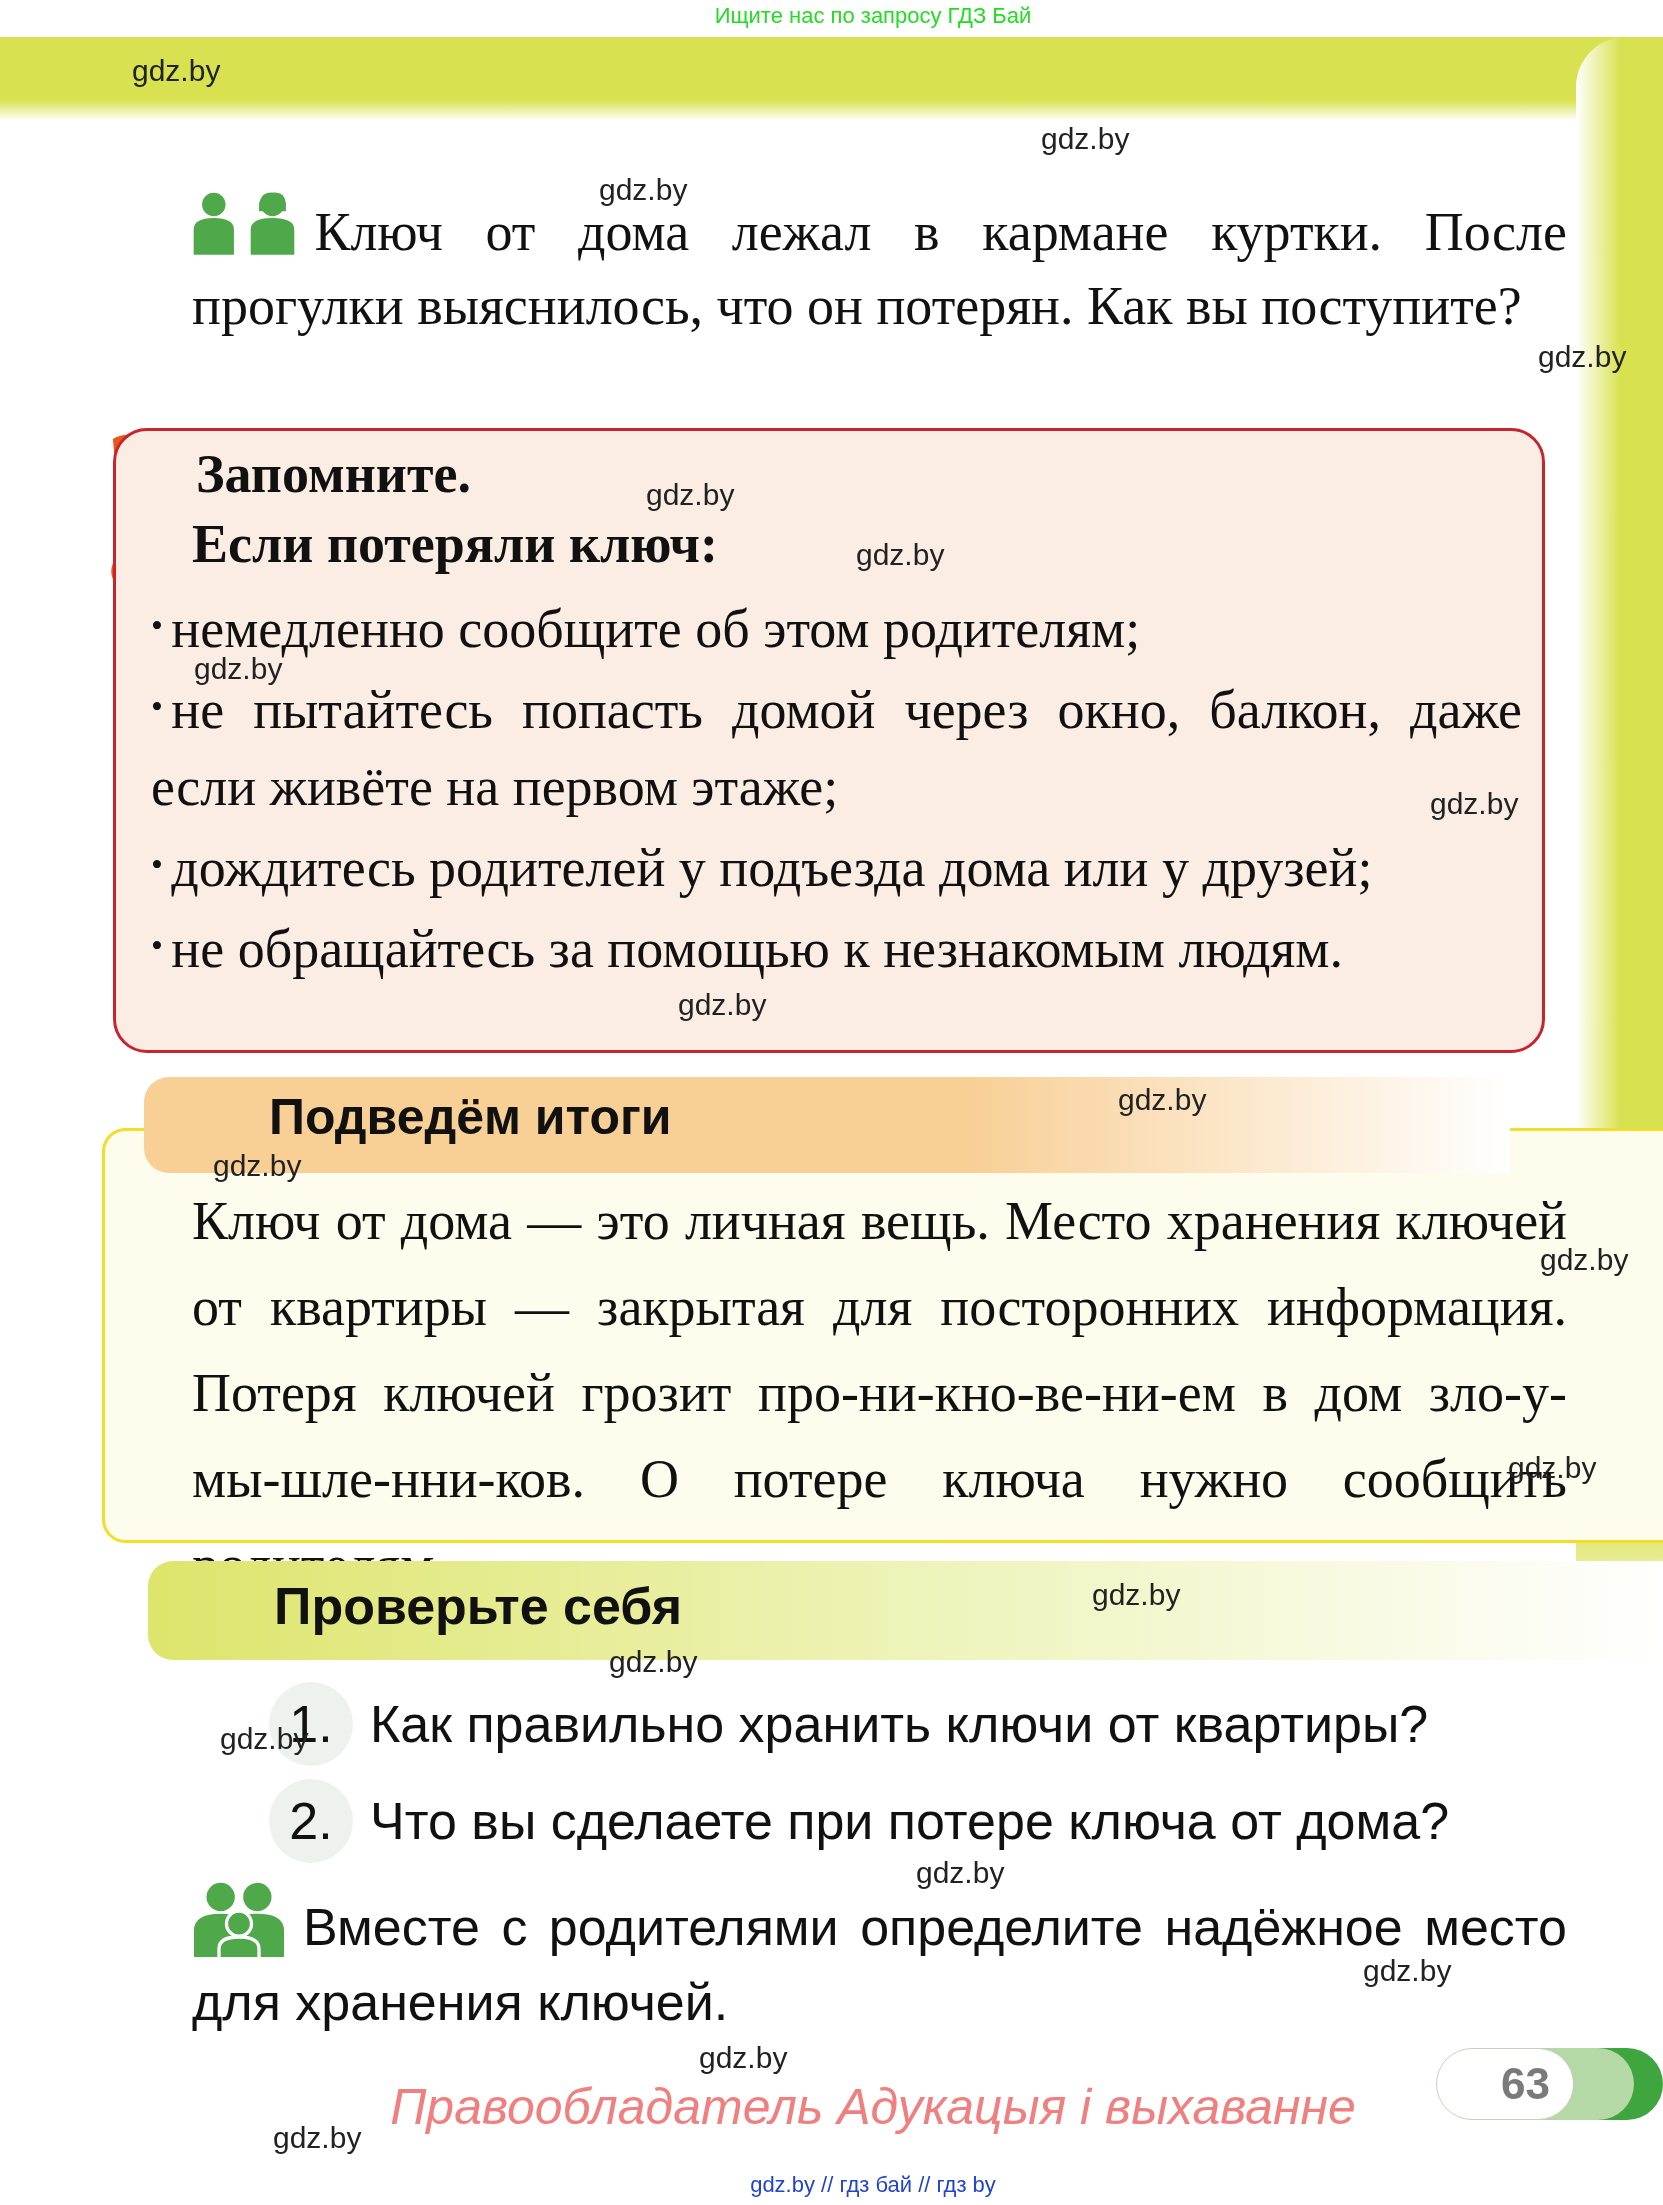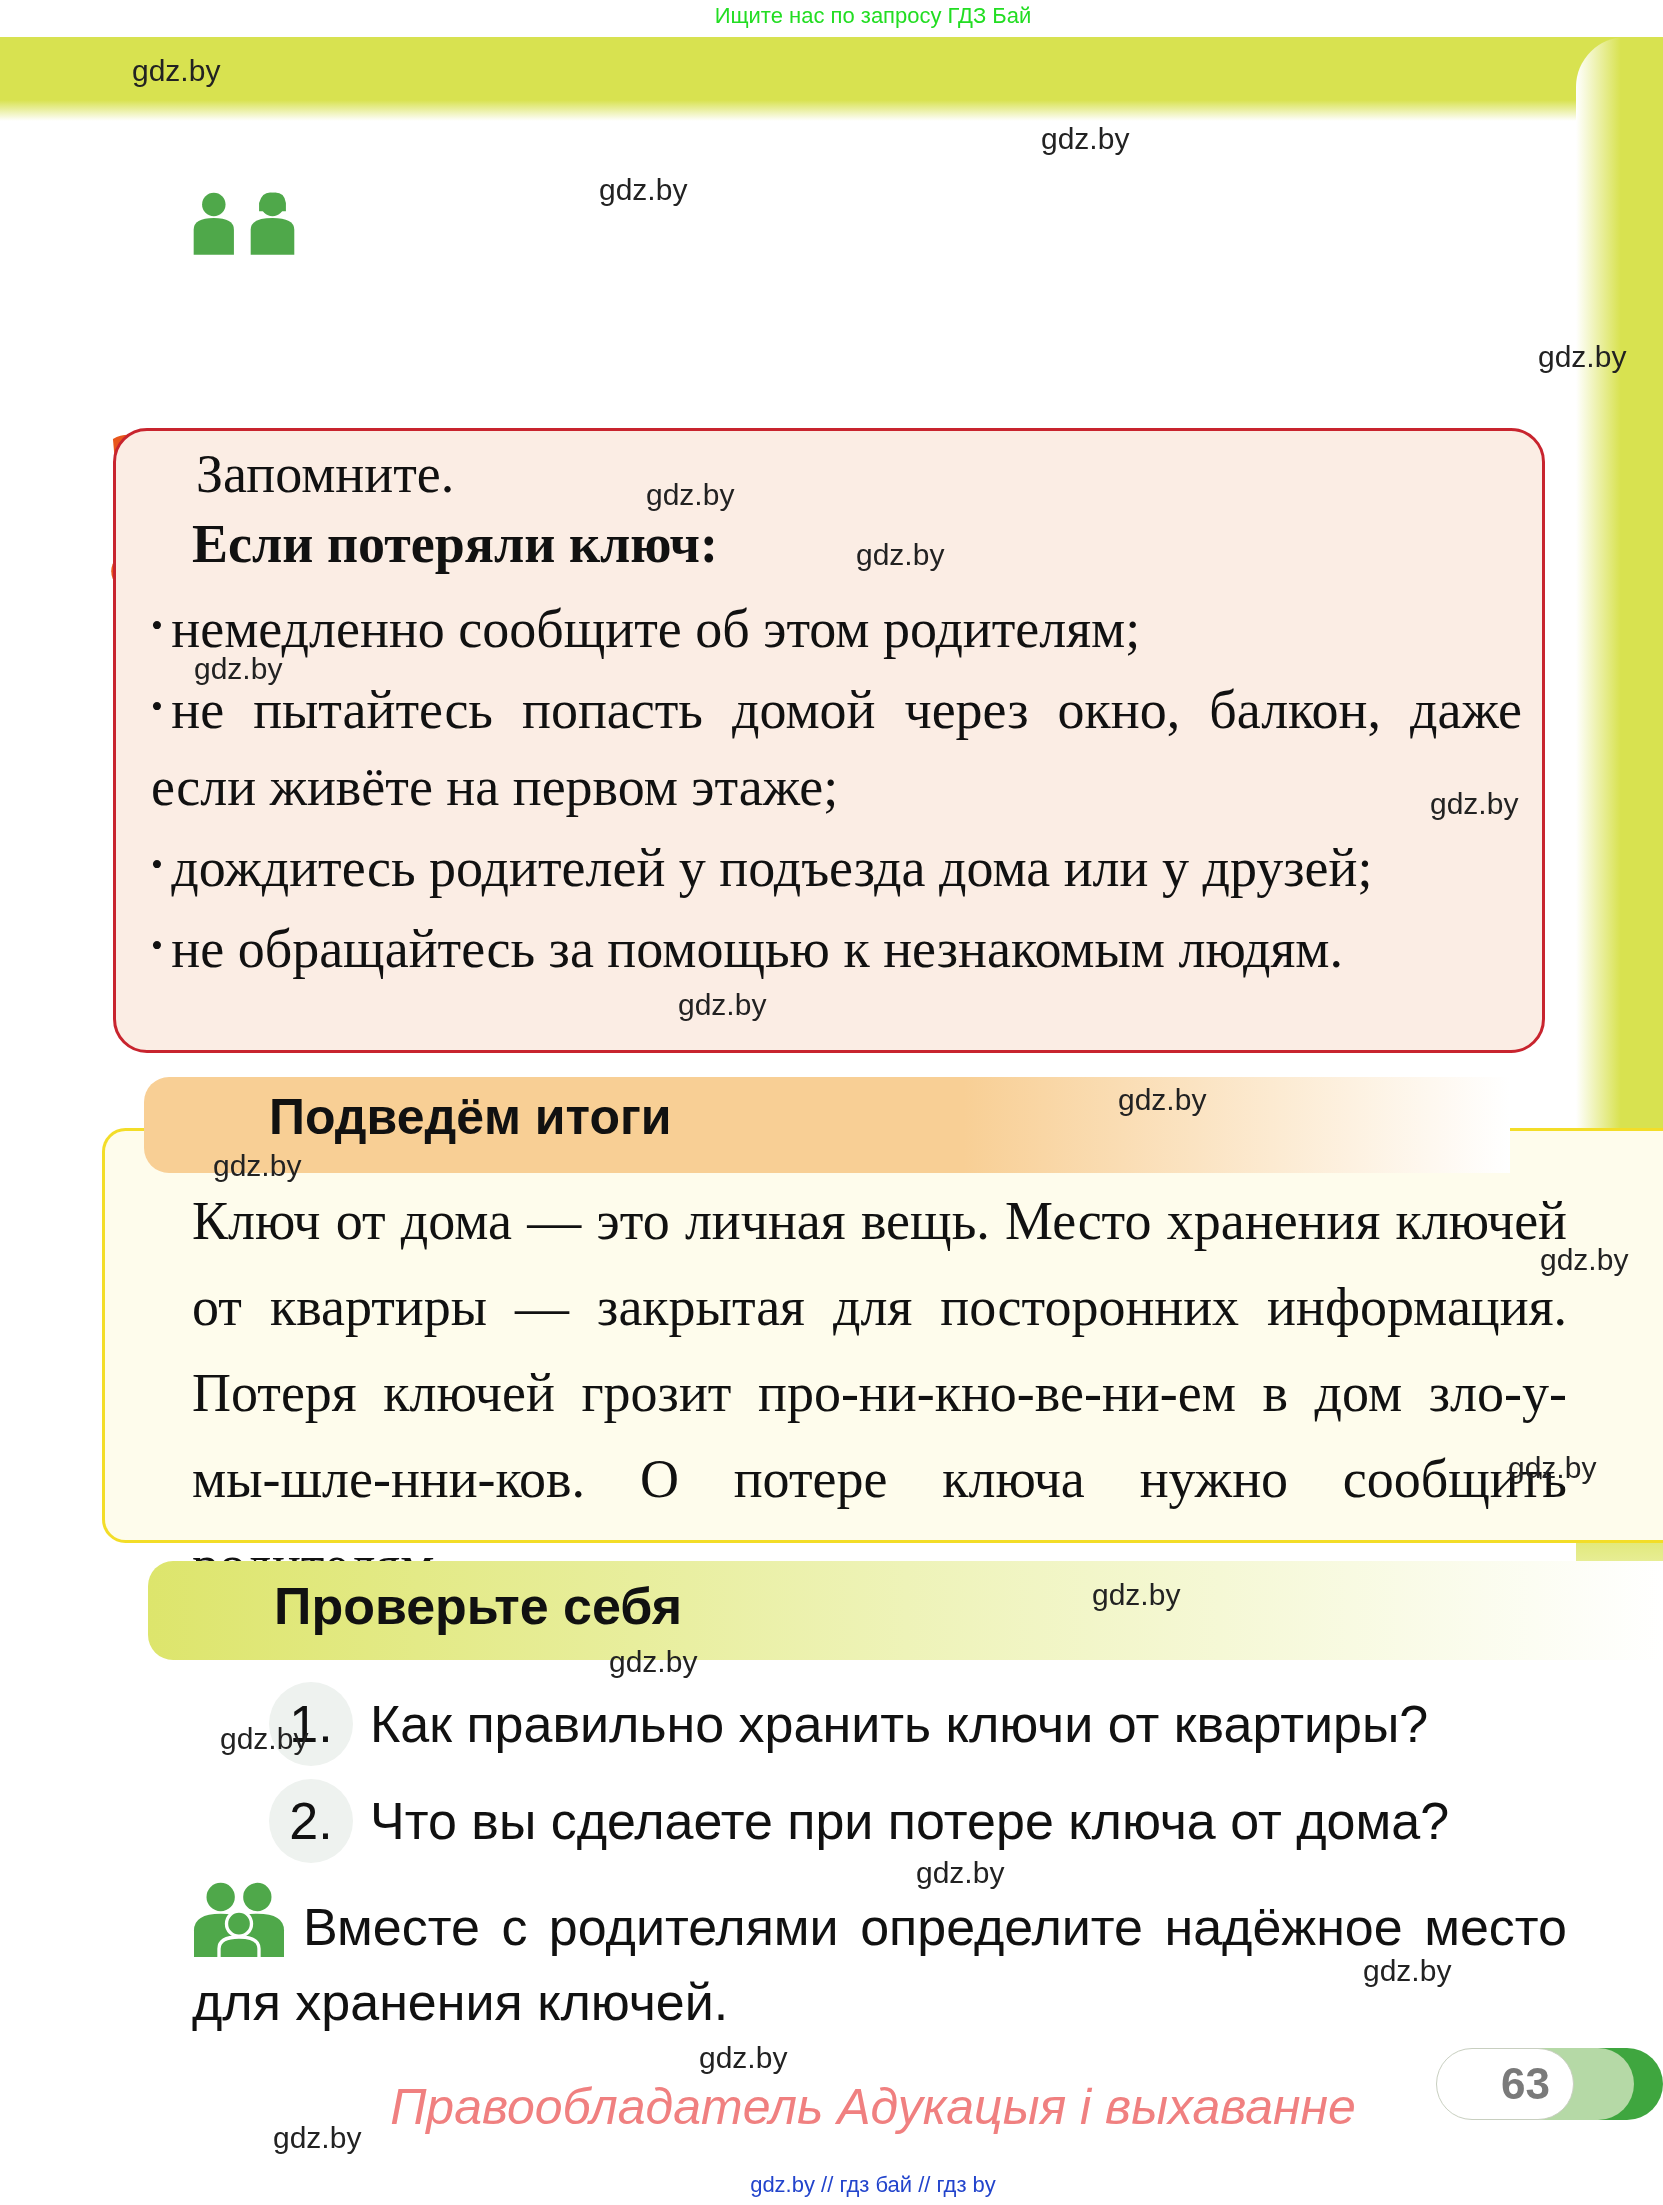--- a/index.html
+++ b/index.html
@@ -7,21 +7,21 @@
   .abs{position:absolute;padding-left:41px;}
   .top-note{left:0;width:1664px;top:3.4px;text-align:center;font-family:"Liberation Sans",sans-serif;font-size:22px;color:#22dd22;}
   .band-top{left:0;top:37px;width:1664px;height:84px;background:linear-gradient(#d8e250 0%,#d8e250 75%,#fff 100%);}
   .band-right{left:1576px;top:37px;width:87px;height:1509px;background:linear-gradient(to right,#fff 0%,#d8e250 35%,#d8e250 100%);border-top-left-radius:50px;}
   .band-right-fade{left:1576px;top:1509px;width:87px;height:134px;background:linear-gradient(#d8e250,#fff);}
   .wm{font-family:"Liberation Sans",sans-serif;font-size:30px;color:#222;}
   .intro{left:151px;top:191px;width:1375px;font-size:54px;line-height:74px;text-align:justify;}
   .intro .icon{display:inline-block;width:109px;height:64px;vertical-align:-5px;margin-right:13.4px;}
   .excl{left:60px;top:434px;width:54px;height:159px;}
   .memo{left:113px;top:428px;width:1432px;height:625px;background:#fbede4;border:3.4px solid #c8242e;border-radius:34px;box-sizing:border-box;}
-  .memo-title{left:155px;top:443px;font-size:54px;font-weight:normal;}
+  .memo-title{left:155px;top:443px;font-size:54px;font-weight:bold;}
   .memo-sub{left:151px;top:513px;font-size:54px;font-weight:bold;}
   .memo-list{left:151px;top:587px;width:1371px;font-size:54px;line-height:77px;margin:0;padding:0;list-style:none;}
   .memo-list li{text-align:justify;}
   .memo-list .dot{font-size:34px;vertical-align:10px;margin-right:8.4px;}
   .sum-head{left:144px;top:1077px;width:1325px;height:96px;background:linear-gradient(to right,#f8cf95 0%,#f8cf95 60%,#fff 100%);border-radius:25px 0 0 25px;}
   .sum-head-label{left:228px;top:1088px;font-family:"Liberation Sans",sans-serif;font-weight:bold;font-size:50px;}
   .sum-box{left:102px;top:1128px;width:1561px;height:415px;background:#fefcec;border:3.4px solid #f3dd28;border-right:none;border-radius:23.5px 0 0 23.5px;box-sizing:border-box;}
   .sum-text{left:151px;top:1178px;width:1375px;font-size:54px;line-height:86px;text-align:justify;}
   .chk-head{left:148px;top:1561px;width:1476px;height:99px;background:linear-gradient(to right,#dde56c 0%,#eef3b8 50%,#fff 100%);border-radius:25px 0 0 25px;}
   .chk-head-label{left:233px;top:1576px;font-family:"Liberation Sans",sans-serif;font-weight:bold;font-size:52px;}
@@ -50,21 +50,21 @@
 
 <div class="abs intro">
   <span class="icon">
     <svg viewBox="0 0 130 76" width="109" height="64">
       <circle cx="26" cy="16" r="14" fill="#4fa84a"></circle>
       <path d="M2 76 V46 Q2 32 26 32 Q50 32 50 46 V76Z" fill="#4fa84a"></path>
       <circle cx="96" cy="16" r="14" fill="#4fa84a"></circle>
       <path d="M80 14 Q84 0 96 2 Q110 0 112 14 L112 24 L80 24Z" fill="#4fa84a"></path>
       <path d="M70 76 V46 Q70 32 96 32 Q122 32 122 46 V76Z" fill="#4fa84a"></path>
     </svg>
-  </span>
+  </span><span>Ключ от дома лежал в кармане куртки. После прогулки выяснилось, что он потерян. Как вы поступите?</span>
 </div>
 
 <div class="abs excl">
   <svg viewBox="0 0 64 190" width="54" height="159">
     <path d="M14 6 Q32 -4 50 6 L40 120 Q32 126 24 120Z" fill="#e8561c"></path>
     <ellipse cx="32" cy="164" rx="20" ry="22" fill="#e8561c"></ellipse>
   </svg>
 </div>
 <div class="abs memo"></div>
 <div class="abs memo-title">Запомните.</div>

